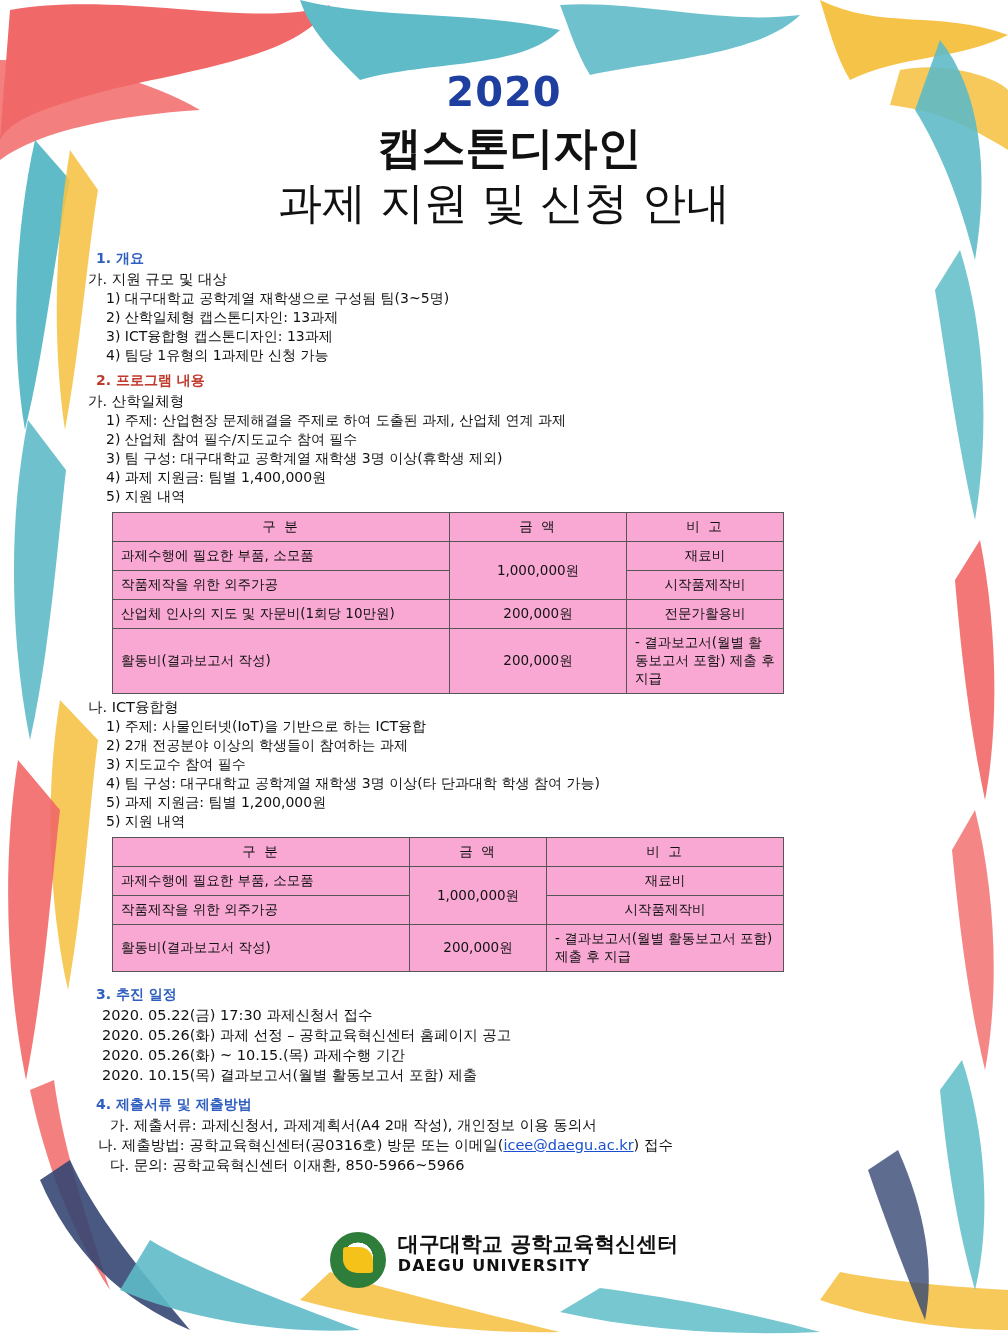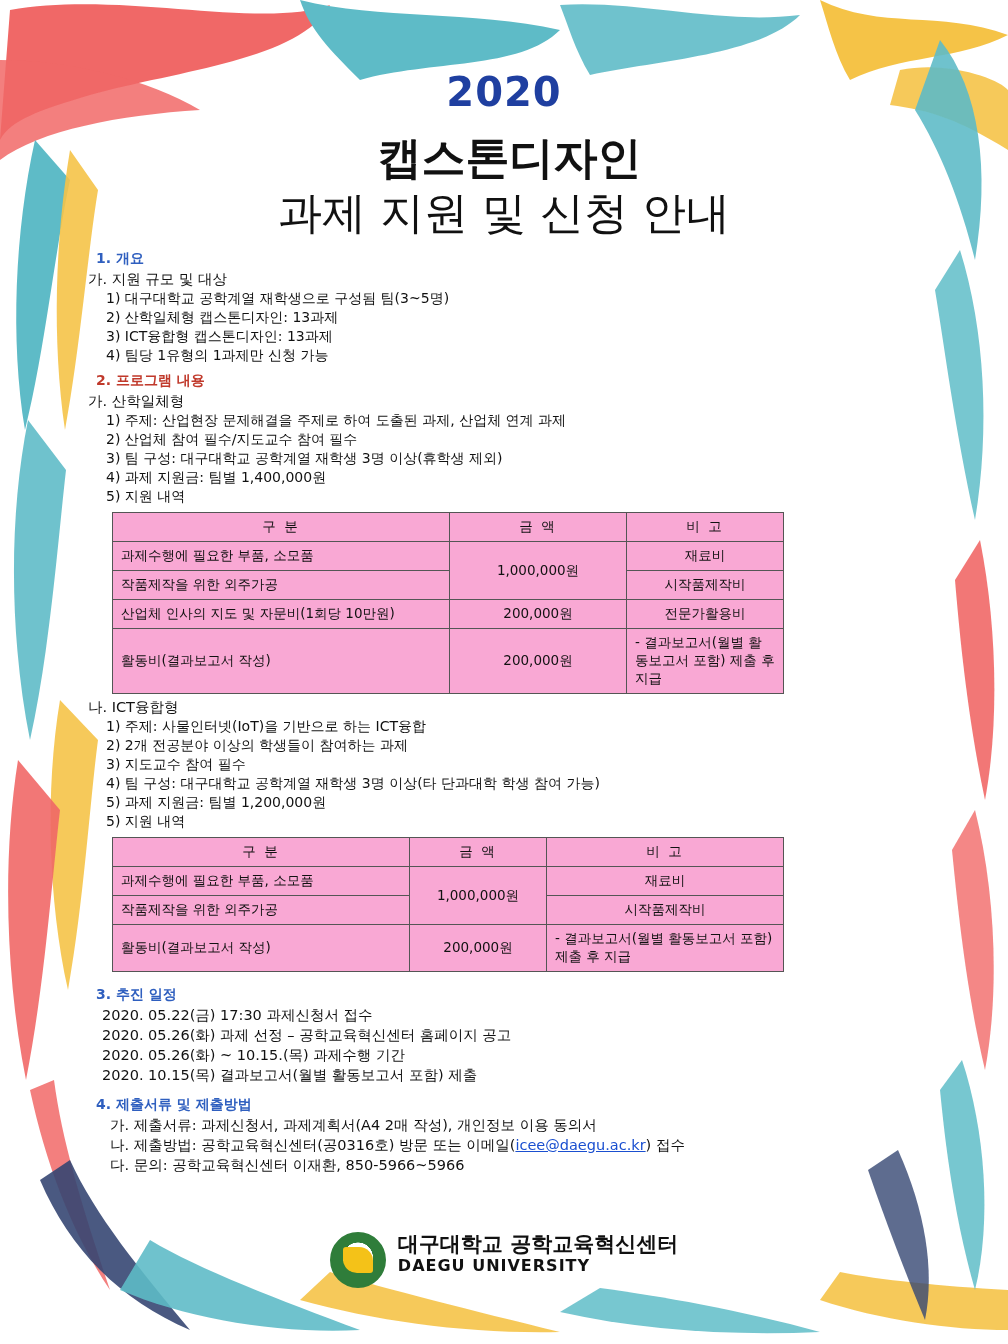--- a/index.html
+++ b/index.html
@@ -10,21 +10,21 @@
     position:relative;overflow:hidden;
   }
   .page{position:absolute;inset:0;}
   svg.bg{position:absolute;left:0;top:0;width:1008px;height:1344px;}
 
   
   .content{position:absolute;left:0;top:0;width:1008px;height:1344px;}
 
   .title-block{position:absolute;left:0;top:70px;width:1008px;text-align:center;}
   .t-year{color:#1f3fa0;font-size:40px;font-weight:bold;letter-spacing:1px;line-height:1.1;}
-  .t-main1{color:#111;font-size:44px;font-weight:bold;line-height:1.25;margin-top:16px;padding-left:11px;}
+  .t-main1{color:#111;font-size:44px;font-weight:bold;line-height:1.25;margin-top:6px;padding-left:11px;}
   .t-main2{color:#111;font-size:44px;font-weight:normal;line-height:1.25;}
 
   .body-wrap{position:absolute;left:96px;top:250px;width:820px;}
 
   .sec-head{font-size:14px;font-weight:bold;margin:0 0 2px 0;}
   .sec-1{color:#2f5fbf;}
   .sec-2{color:#c0392b;}
   .sec-3{color:#2f5fbf;}
   .sec-4{color:#2f5fbf;}
 
@@ -198,21 +198,21 @@
       <div class="sec-head sec-3">3. 추진 일정</div>
       <div class="lvl-plain">2020. 05.22(금) 17:30 과제신청서 접수</div>
       <div class="lvl-plain">2020. 05.26(화) 과제 선정 – 공학교육혁신센터 홈페이지 공고</div>
       <div class="lvl-plain">2020. 05.26(화) ~ 10.15.(목) 과제수행 기간</div>
       <div class="lvl-plain">2020. 10.15(목) 결과보고서(월별 활동보고서 포함) 제출</div>
 
       <div class="gap-m"></div>
 
       <div class="sec-head sec-4">4. 제출서류 및 제출방법</div>
       <div class="lvl-plain" style="margin-left:14px">가. 제출서류: 과제신청서, 과제계획서(A4 2매 작성), 개인정보 이용 동의서</div>
-      <div class="lvl-plain" style="margin-left:14px"><span>나. 제출방법: 공학교육혁신센터(공0316호)  방문 또는 이메일(</span><span class="email">icee@daegu.ac.kr</span><span>) 접수</span></div>
+      <div class="lvl-plain" style="margin-left:2px"><span>나. 제출방법: 공학교육혁신센터(공0316호)  방문 또는 이메일(</span><span class="email">icee@daegu.ac.kr</span><span>) 접수</span></div>
       <div class="lvl-plain" style="margin-left:14px">다. 문의: 공학교육혁신센터 이재환, 850-5966~5966</div>
 
     </div>
 
     <div class="footer">
       <div class="footer-row">
         <div class="logo-mark"></div>
         <div class="logo-text">
           <div class="logo-kr">대구대학교 공학교육혁신센터</div>
           <div class="logo-en">DAEGU UNIVERSITY</div>

